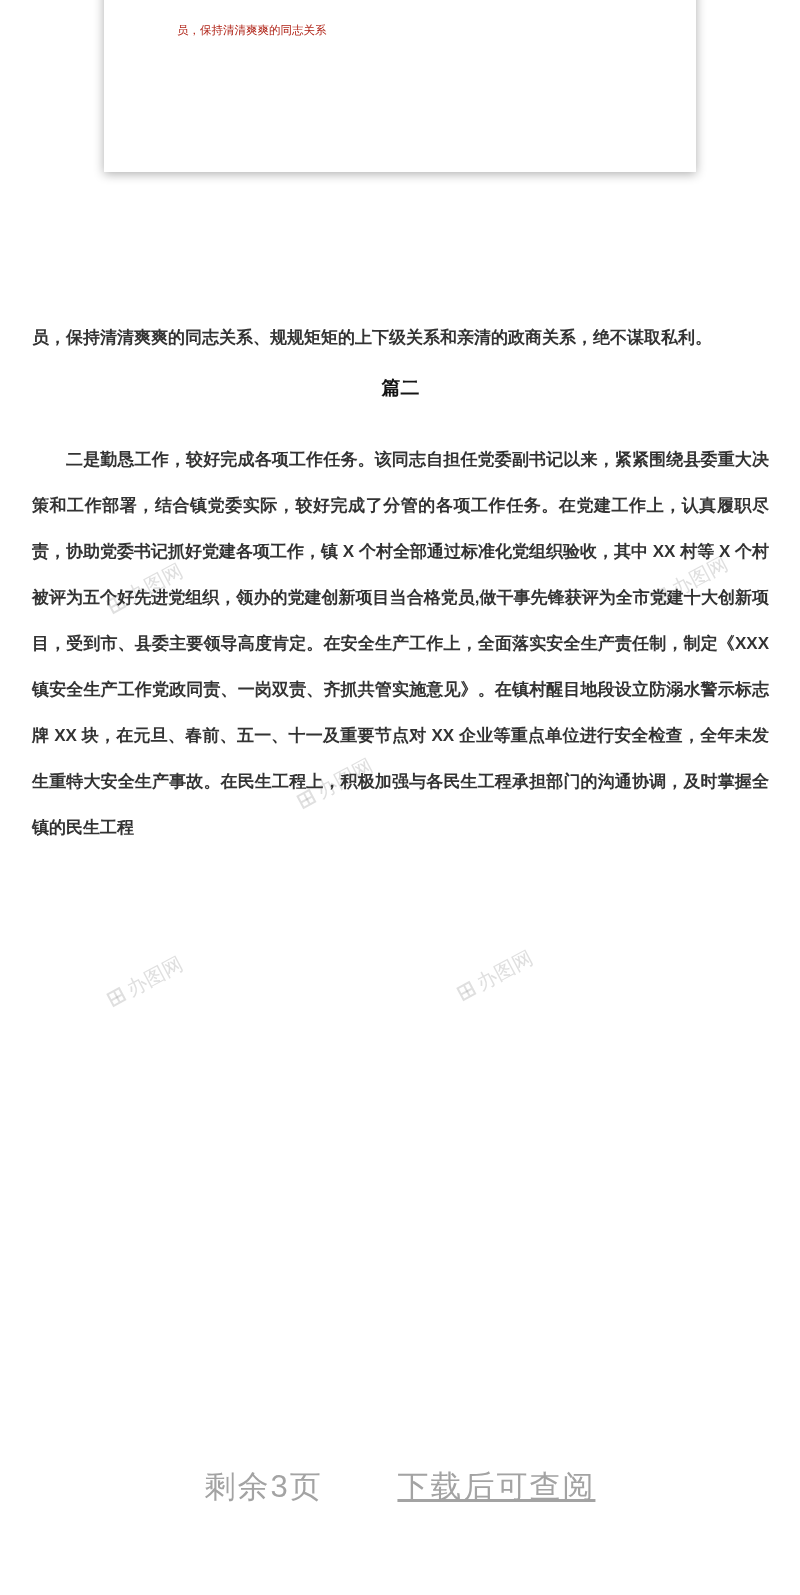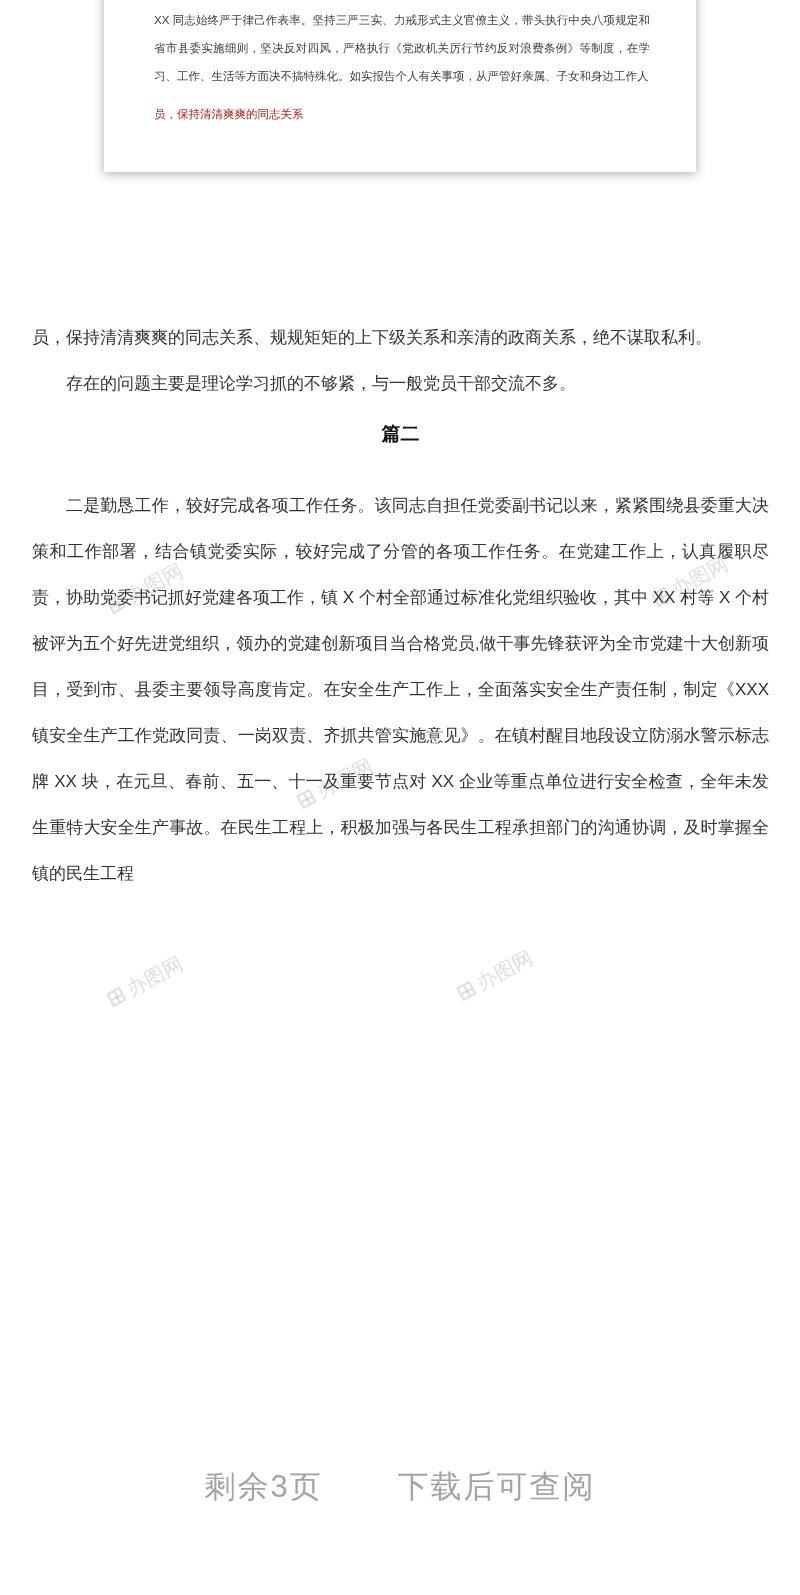--- a/index.html
+++ b/index.html
@@ -28,20 +28,21 @@
     font-size:11.5px;
     line-height:28px;
     color:#3c3c3c;
     text-align:justify;
   }
   .prev-card .red-line {
     margin-top:17px;
     font-size:11.5px;
     line-height:14px;
     color:#b02418;
+    margin-left:23px;
   }
 
   
   .watermark {
     position:absolute;
     display:flex;
     align-items:center;
     gap:6px;
     color:rgba(150,150,150,0.30);
     font-size:20px;
@@ -79,21 +80,21 @@
     position:absolute;
     left:32px;
     top:315px;
     width:737px;
     font-size:17px;
     line-height:46px;
     color:#333333;
     text-align:justify;
     z-index:1;
   }
-  .doc-body p { text-indent:2em; }
+  .doc-body p { text-indent:2em;font-weight:bold; }
   .doc-body p.no-indent { text-indent:0; }
   .doc-body p.mt26 { margin-top:26px; }
   .section-heading {
     text-align:center;
     font-weight:bold;
     font-size:19px;
     color:#141414;
     line-height:46px;
     margin:4px 0;
   }
@@ -103,29 +104,28 @@
     position:absolute;
     left:0;
     top:1466px;
     width:100%;
     text-align:center;
     font-size:31px;
     color:#a3a3a3;
     letter-spacing:2px;
     z-index:1;
   }
-  .footer-hint .hint2 { margin-left:64px; }
+  .footer-hint .hint2 { margin-left:64px;text-decoration:underline; }
 </style>
 </head>
 <body>
 
 <div class="page">
 
   <div class="prev-card">
-    <div class="snippet">XX 同志始终严于律己作表率。坚持三严三实、力戒形式主义官僚主义，带头执行中央八项规定和省市县委实施细则，坚决反对四风，严格执行《党政机关厉行节约反对浪费条例》等制度，在学习、工作、生活等方面决不搞特殊化。如实报告个人有关事项，从严管好亲属、子女和身边工作人</div>
     <div class="red-line">员，保持清清爽爽的同志关系</div>
   </div>
 
   <div class="watermark" style="left:105px; top:575px;">
     <span class="wm-logo"></span>
     <span>办图网</span>
   </div>
   <div class="watermark" style="left:650px; top:568px;">
     <span class="wm-logo"></span>
     <span>办图网</span>
@@ -138,21 +138,20 @@
     <span class="wm-logo"></span>
     <span>办图网</span>
   </div>
   <div class="watermark" style="left:455px; top:962px;">
     <span class="wm-logo"></span>
     <span>办图网</span>
   </div>
 
   <div class="doc-body">
     <p class="no-indent">员，保持清清爽爽的同志关系、规规矩矩的上下级关系和亲清的政商关系，绝不谋取私利。</p>
-    <p>存在的问题主要是理论学习抓的不够紧，与一般党员干部交流不多。</p>
     <h2 class="section-heading">篇二</h2>
     <p class="mt26">二是勤恳工作，较好完成各项工作任务。该同志自担任党委副书记以来，紧紧围绕县委重大决策和工作部署，结合镇党委实际，较好完成了分管的各项工作任务。在党建工作上，认真履职尽责，协助党委书记抓好党建各项工作，镇 X 个村全部通过标准化党组织验收，其中 XX 村等 X 个村被评为五个好先进党组织，领办的党建创新项目当合格党员,做干事先锋获评为全市党建十大创新项目，受到市、县委主要领导高度肯定。在安全生产工作上，全面落实安全生产责任制，制定《XXX 镇安全生产工作党政同责、一岗双责、齐抓共管实施意见》。在镇村醒目地段设立防溺水警示标志牌 XX 块，在元旦、春前、五一、十一及重要节点对 XX 企业等重点单位进行安全检查，全年未发生重特大安全生产事故。在民生工程上，积极加强与各民生工程承担部门的沟通协调，及时掌握全镇的民生工程</p>
   </div>
 
   <div class="footer-hint">
     <span>剩余3页</span>
     <span class="hint2">下载后可查阅</span>
   </div>
 
 </div>

